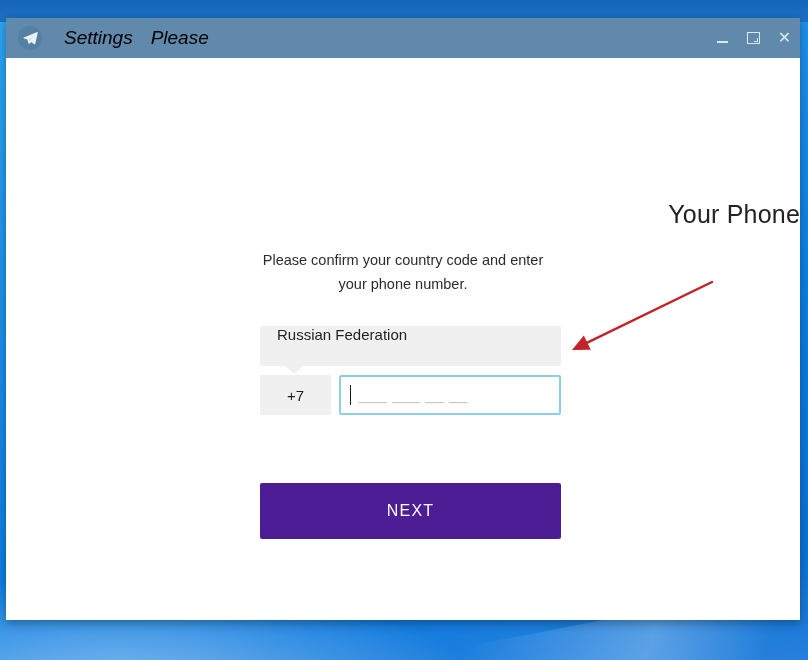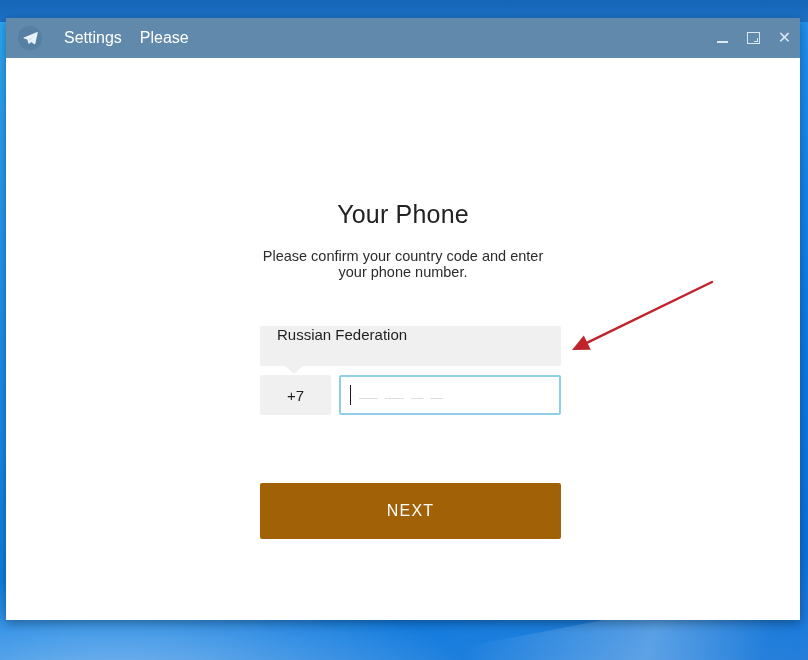--- a/index.html
+++ b/index.html
@@ -69,26 +69,27 @@
     background: #557fa3;
     margin-left: 12px;
     margin-right: 14px;
     display: flex;
     align-items: center;
     justify-content: center;
     flex: 0 0 auto;
   }
   #app-logo svg { display: block; }
   .menu-item {
-    color: #ffffff;
-    font-size: 16px;
+    color: #000000;
+    font-size: 19px;
     padding: 3px 8px;
     margin-right: 2px;
     cursor: default;
     white-space: nowrap;
+    font-style: italic;
   }
   #window-controls {
     position: absolute;
     right: 0;
     top: 0;
     height: 40px;
     display: flex;
     align-items: center;
   }
   .win-btn {
@@ -132,35 +133,35 @@
   #content {
     position: relative;
     height: 562px;
     background: #ffffff;
   }
   #page-title {
     position: absolute;
     left: 0;
     right: 0;
     top: 142px;
-    text-align: center;
+    text-align: right;
     font-size: 25px;
     color: #222222;
     font-weight: normal;
     letter-spacing: 0.2px;
   }
   #page-subtitle {
     position: absolute;
     left: 50%;
     transform: translateX(-50%);
     top: 190px;
     width: 300px;
     text-align: center;
     font-size: 14.5px;
-    line-height: 16px;
+    line-height: 24px;
     color: #2c2c2c;
   }
 
   
   #form-block {
     position: absolute;
     left: 254px;
     top: 268px;
     width: 301px;
   }
@@ -222,34 +223,34 @@
   }
   #caret {
     width: 1px;
     height: 20px;
     background: #1a1a1a;
     flex: 0 0 auto;
   }
   #phone-mask {
     margin-left: 8px;
     color: #c3c3c3;
-    font-size: 10px;
+    font-size: 16px;
     letter-spacing: 0.5px;
-    font-family: Liberation Mono, monospace;
+    font-family: Liberation Sans, sans-serif;
     white-space: pre;
     user-select: none;
   }
 
   #next-button {
     position: absolute;
     top: 157px;
     left: 0;
     width: 301px;
     height: 56px;
-    background: #a16207;
+    background: #4c1d95;
     border-radius: 2px;
     border: none;
     color: #ffffff;
     font-size: 16px;
     letter-spacing: 1.2px;
     font-family: "Liberation Sans", sans-serif;
     cursor: pointer;
   }
 
   

